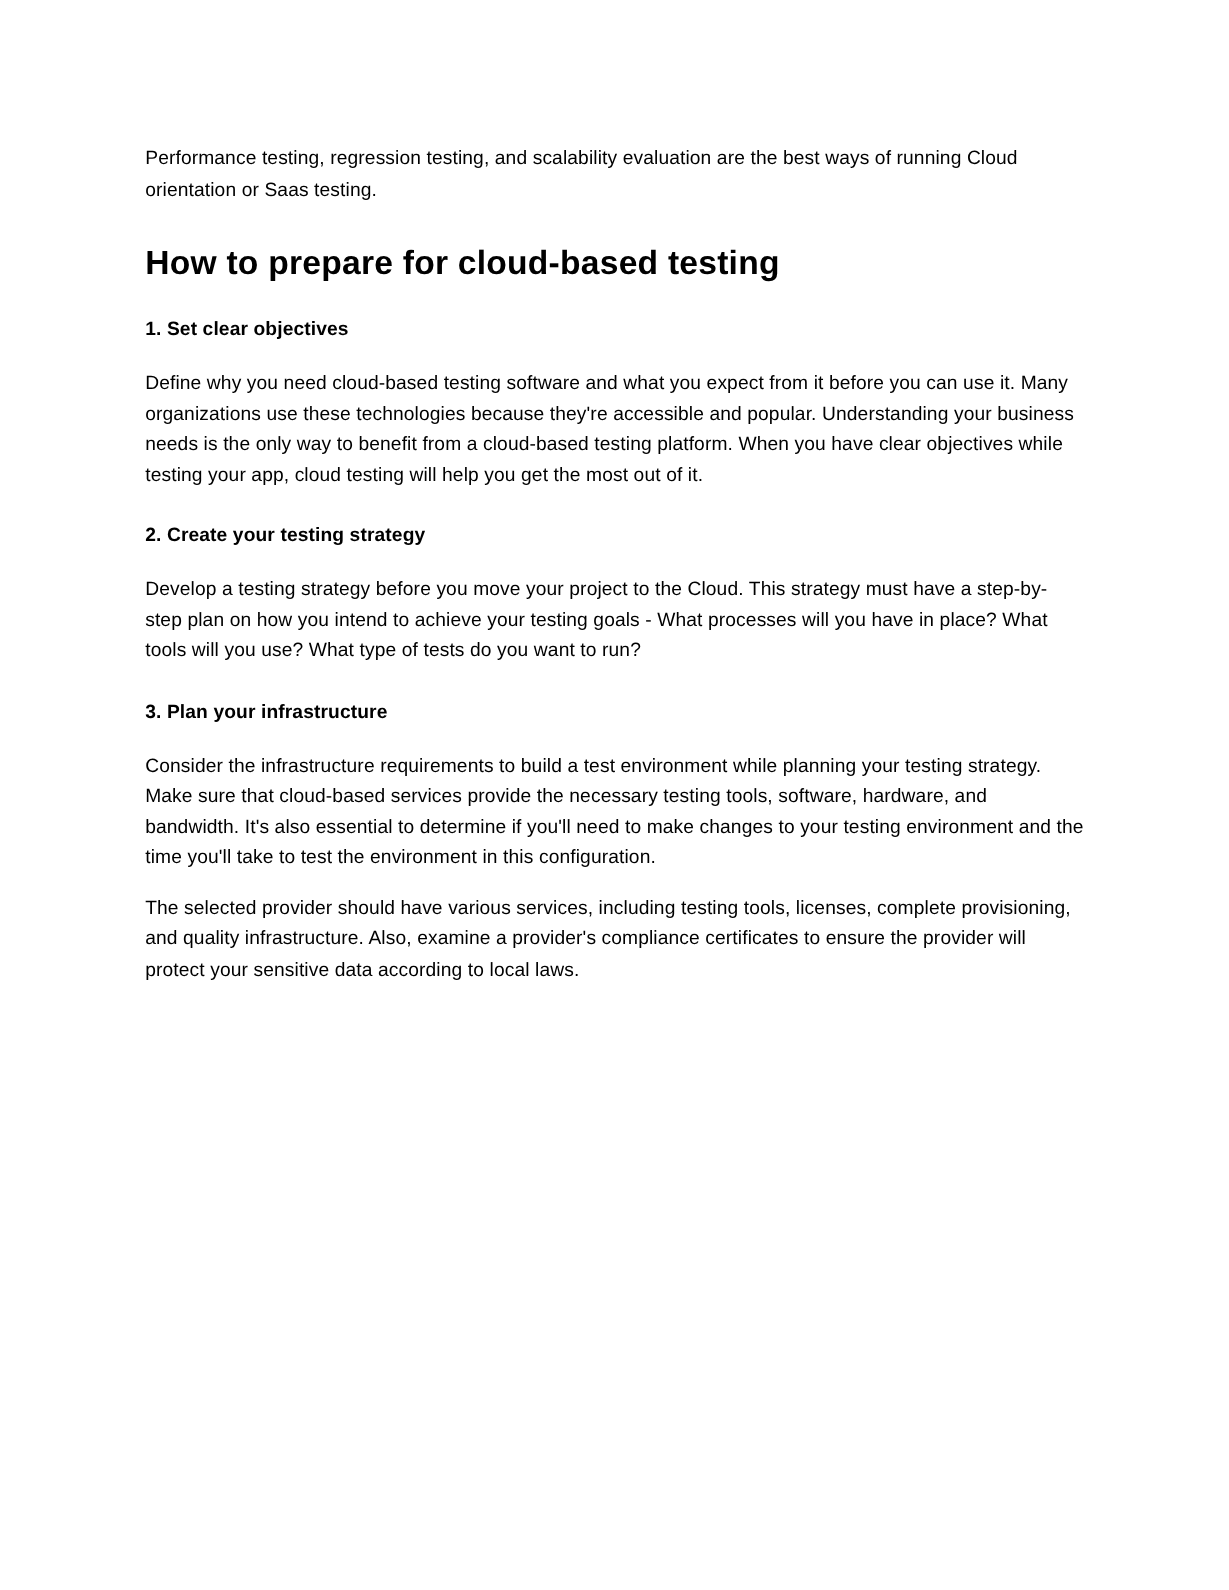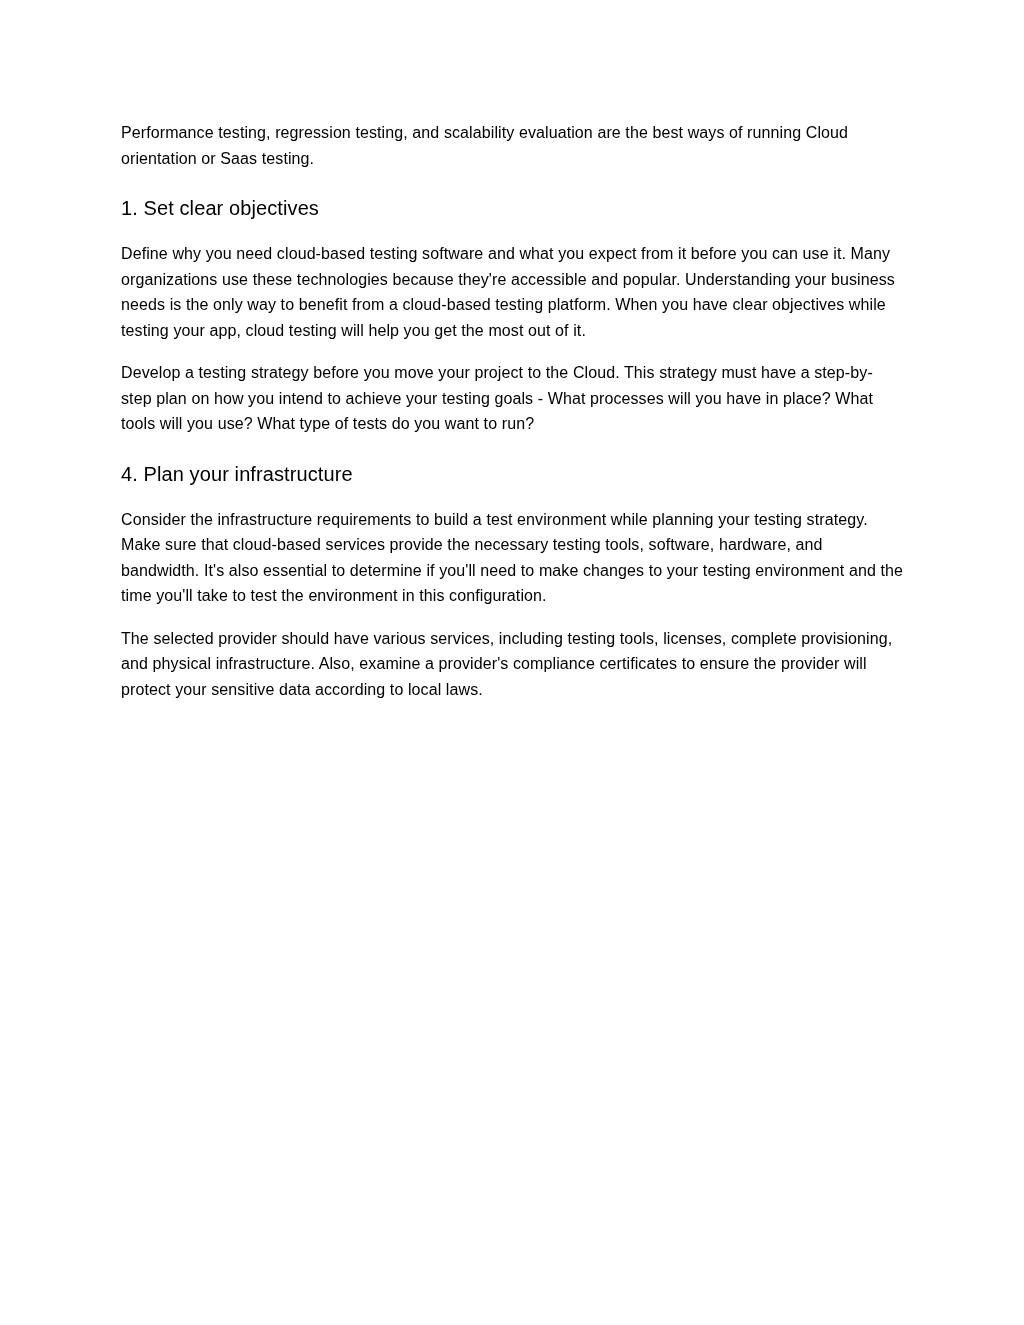--- a/index.html
+++ b/index.html
@@ -28,43 +28,45 @@
   }
   .doc-page h1.doc-heading {
     font-size: 28px;
     line-height: 36px;
     font-weight: 700;
     margin: 30px 0 23px 0;
     color: #000000;
     letter-spacing: 0.2px;
   }
   .doc-page h2.doc-subheading {
-    font-size: 20px;
+    font-size: 16px;
     line-height: 27px;
-    font-weight: 400;
+    font-weight: 700;
     margin: 24px 0 19px 0;
     color: #000000;
     letter-spacing: 0.1px;
   }
   .doc-page > :first-child {
     margin-top: 0;
   }
 </style>
 </head>
 <body>
 
 <div class="doc-page">
 
   <p class="body-text">Performance testing, regression testing, and scalability evaluation are the best ways of running Cloud orientation or Saas testing.</p>
 
+  <h1 class="doc-heading">How to prepare for cloud-based testing</h1>
 
   <h2 class="doc-subheading">1. Set clear objectives</h2>
   <p class="body-text">Define why you need cloud-based testing software and what you expect from it before you can use it. Many organizations use these technologies because they're accessible and popular. Understanding your business needs is the only way to benefit from a cloud-based testing platform. When you have clear objectives while testing your app, cloud testing will help you get the most out of it.</p>
 
+  <h2 class="doc-subheading">2. Create your testing strategy</h2>
   <p class="body-text">Develop a testing strategy before you move your project to the Cloud. This strategy must have a step-by-step plan on how you intend to achieve your testing goals - What processes will you have in place? What tools will you use? What type of tests do you want to run?</p>
 
-  <h2 class="doc-subheading">4. Plan your infrastructure</h2>
+  <h2 class="doc-subheading">3. Plan your infrastructure</h2>
   <p class="body-text">Consider the infrastructure requirements to build a test environment while planning your testing strategy. Make sure that cloud-based services provide the necessary testing tools, software, hardware, and bandwidth. It's also essential to determine if you'll need to make changes to your testing environment and the time you'll take to test the environment in this configuration.</p>
 
-  <p class="body-text">The selected provider should have various services, including testing tools, licenses, complete provisioning, and physical infrastructure. Also, examine a provider's compliance certificates to ensure the provider will protect your sensitive data according to local laws.</p>
+  <p class="body-text">The selected provider should have various services, including testing tools, licenses, complete provisioning, and quality infrastructure. Also, examine a provider's compliance certificates to ensure the provider will protect your sensitive data according to local laws.</p>
 
 
 </div>
 
 </body></html>

